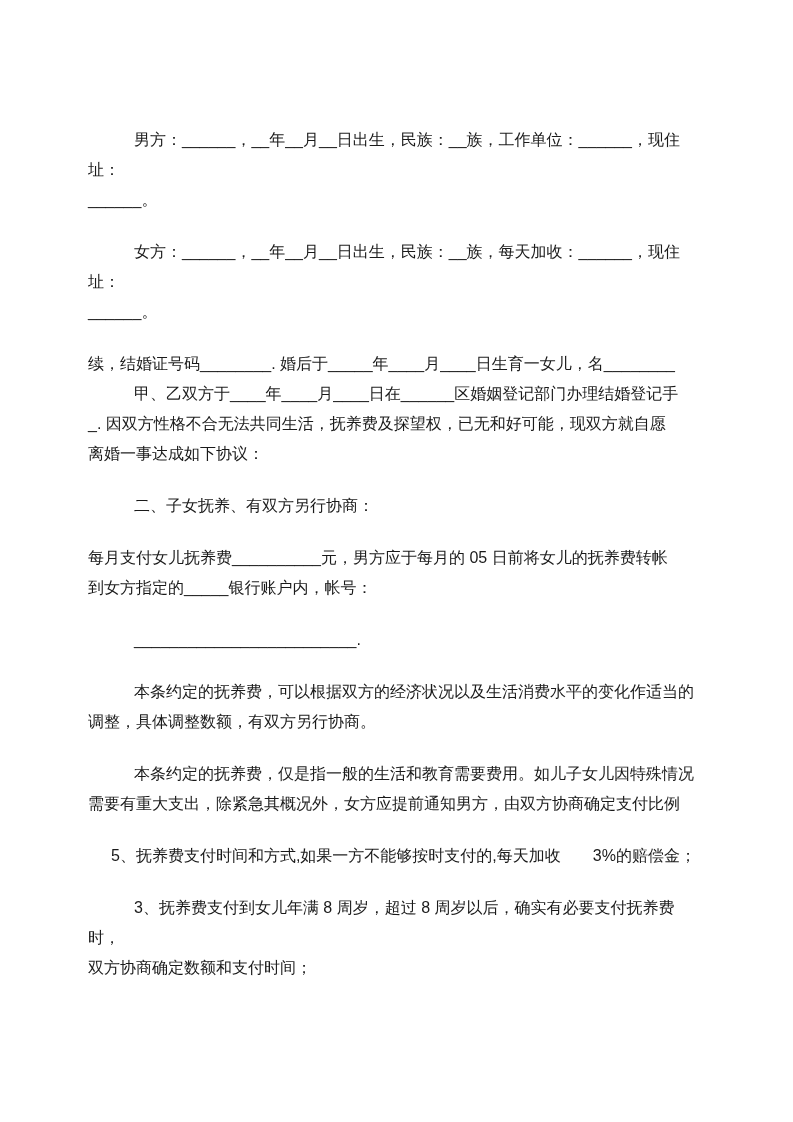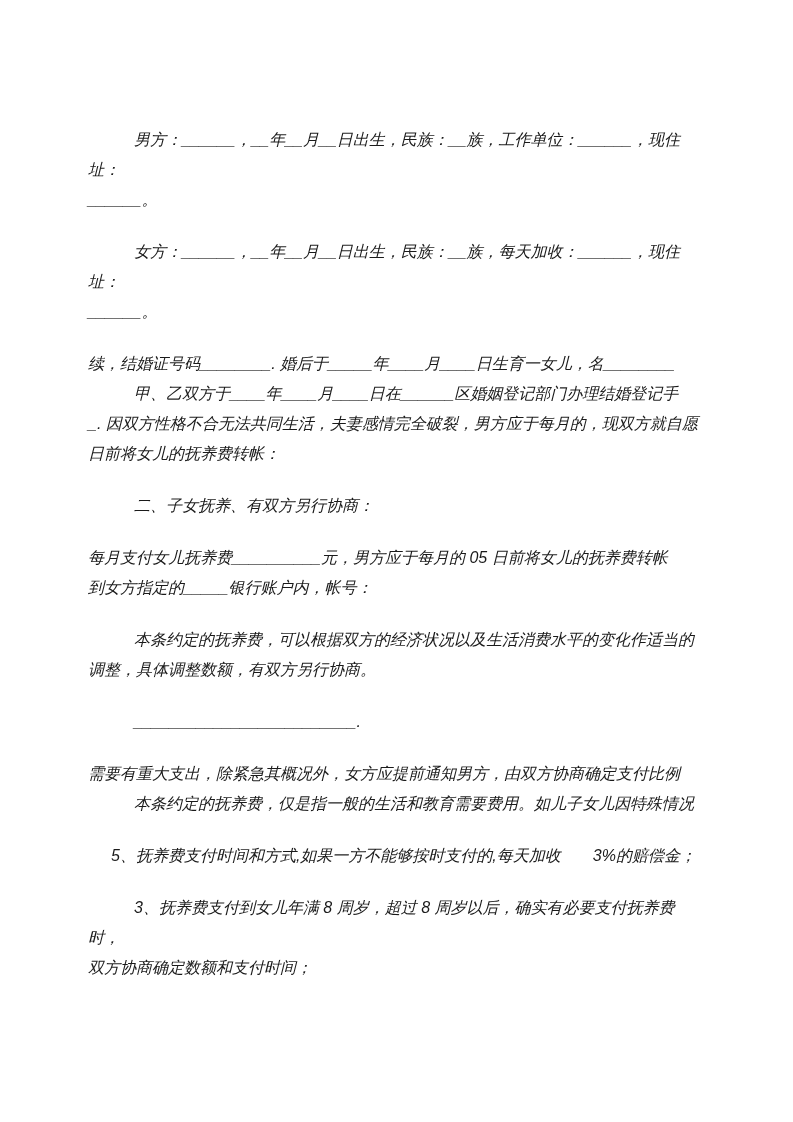--- a/index.html
+++ b/index.html
@@ -16,21 +16,20 @@
     background: #ffffff;
     color: #1a1a1a;
     font-family: "Liberation Sans", "DejaVu Sans", sans-serif;
     font-size: 16px;
     overflow: hidden;
   }
   .para {
     margin: 0 0 22px 0;
     line-height: 30px;
     text-align: left;
-    font-style: italic;
   }
   .line {
     display: block;
     white-space: pre-wrap;
     min-height: 30px;
   }
   .indent {
     text-indent: 46px;
   }
   .indent-sm {
@@ -48,46 +47,46 @@
   </p>
 
   <p class="para">
     <span class="line indent">女方：______，__年__月__日出生，民族：__族，每天加收：______，现住址：</span>
     <span class="line">______。</span>
   </p>
 
   <p class="para">
     <span class="line">续，结婚证号码________. 婚后于_____年____月____日生育一女儿，名________</span>
     <span class="line indent">甲、乙双方于____年____月____日在______区婚姻登记部门办理结婚登记手</span>
-    <span class="line">_. 因双方性格不合无法共同生活，夫妻感情完全破裂，男方应于每月的，现双方就自愿</span>
-    <span class="line">日前将女儿的抚养费转帐：</span>
+    <span class="line">_. 因双方性格不合无法共同生活，抚养费及探望权，已无和好可能，现双方就自愿</span>
+    <span class="line">离婚一事达成如下协议：</span>
   </p>
 
 
   <p class="para">
     <span class="line indent">二、子女抚养、有双方另行协商：</span>
   </p>
 
   <p class="para">
     <span class="line">每月支付女儿抚养费__________元，男方应于每月的 05 日前将女儿的抚养费转帐</span>
     <span class="line">到女方指定的_____银行账户内，帐号：</span>
   </p>
 
   <p class="para">
+    <span class="line indent">_________________________.</span>
+  </p>
+
+  <p class="para">
     <span class="line indent">本条约定的抚养费，可以根据双方的经济状况以及生活消费水平的变化作适当的</span>
     <span class="line">调整，具体调整数额，有双方另行协商。</span>
   </p>
 
   <p class="para">
-    <span class="line indent">_________________________.</span>
-  </p>
-
-  <p class="para">
+    <span class="line indent">本条约定的抚养费，仅是指一般的生活和教育需要费用。如儿子女儿因特殊情况</span>
     <span class="line">需要有重大支出，除紧急其概况外，女方应提前通知男方，由双方协商确定支付比例</span>
-    <span class="line indent">本条约定的抚养费，仅是指一般的生活和教育需要费用。如儿子女儿因特殊情况</span>
   </p>
 
   <p class="para">
     <span class="line indent-sm">5、抚养费支付时间和方式,如果一方不能够按时支付的,每天加收　　3%的赔偿金；</span>
   </p>
 
   <p class="para">
     <span class="line indent">3、抚养费支付到女儿年满 8 周岁，超过 8 周岁以后，确实有必要支付抚养费时，</span>
     <span class="line">双方协商确定数额和支付时间；</span>
   </p>

